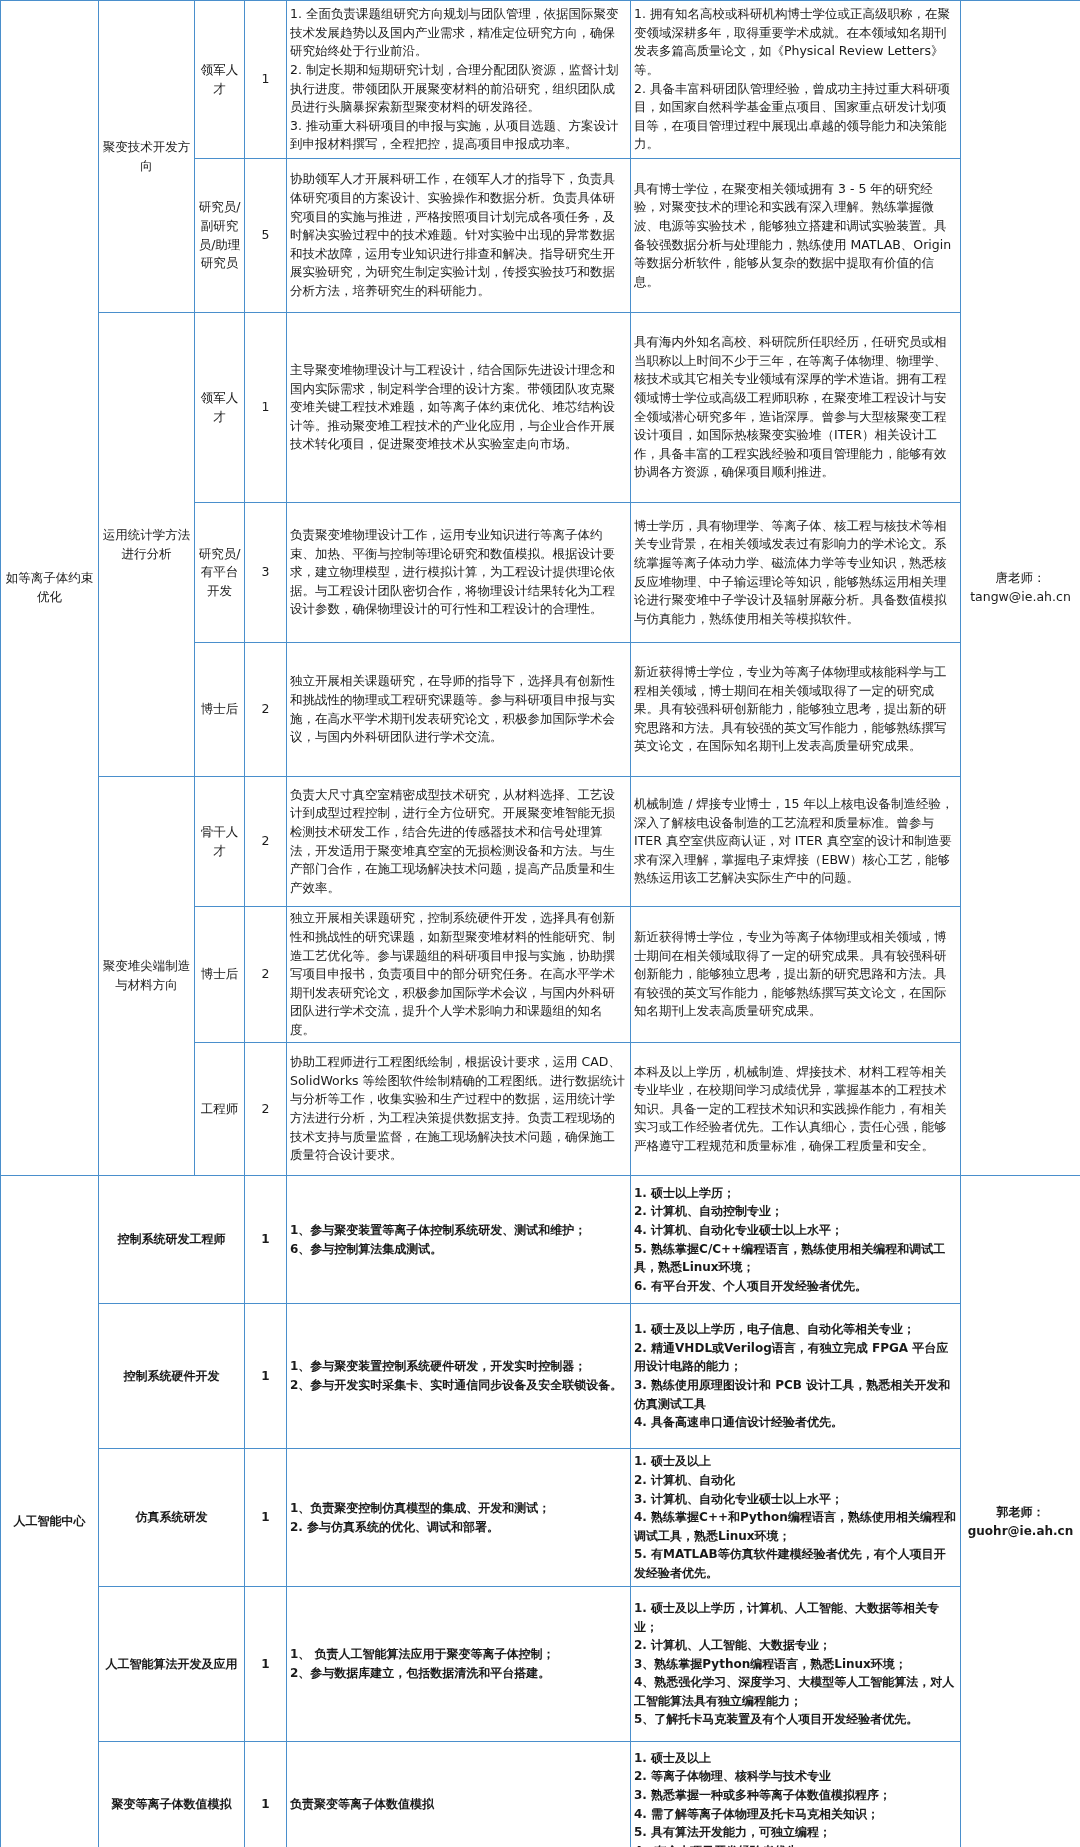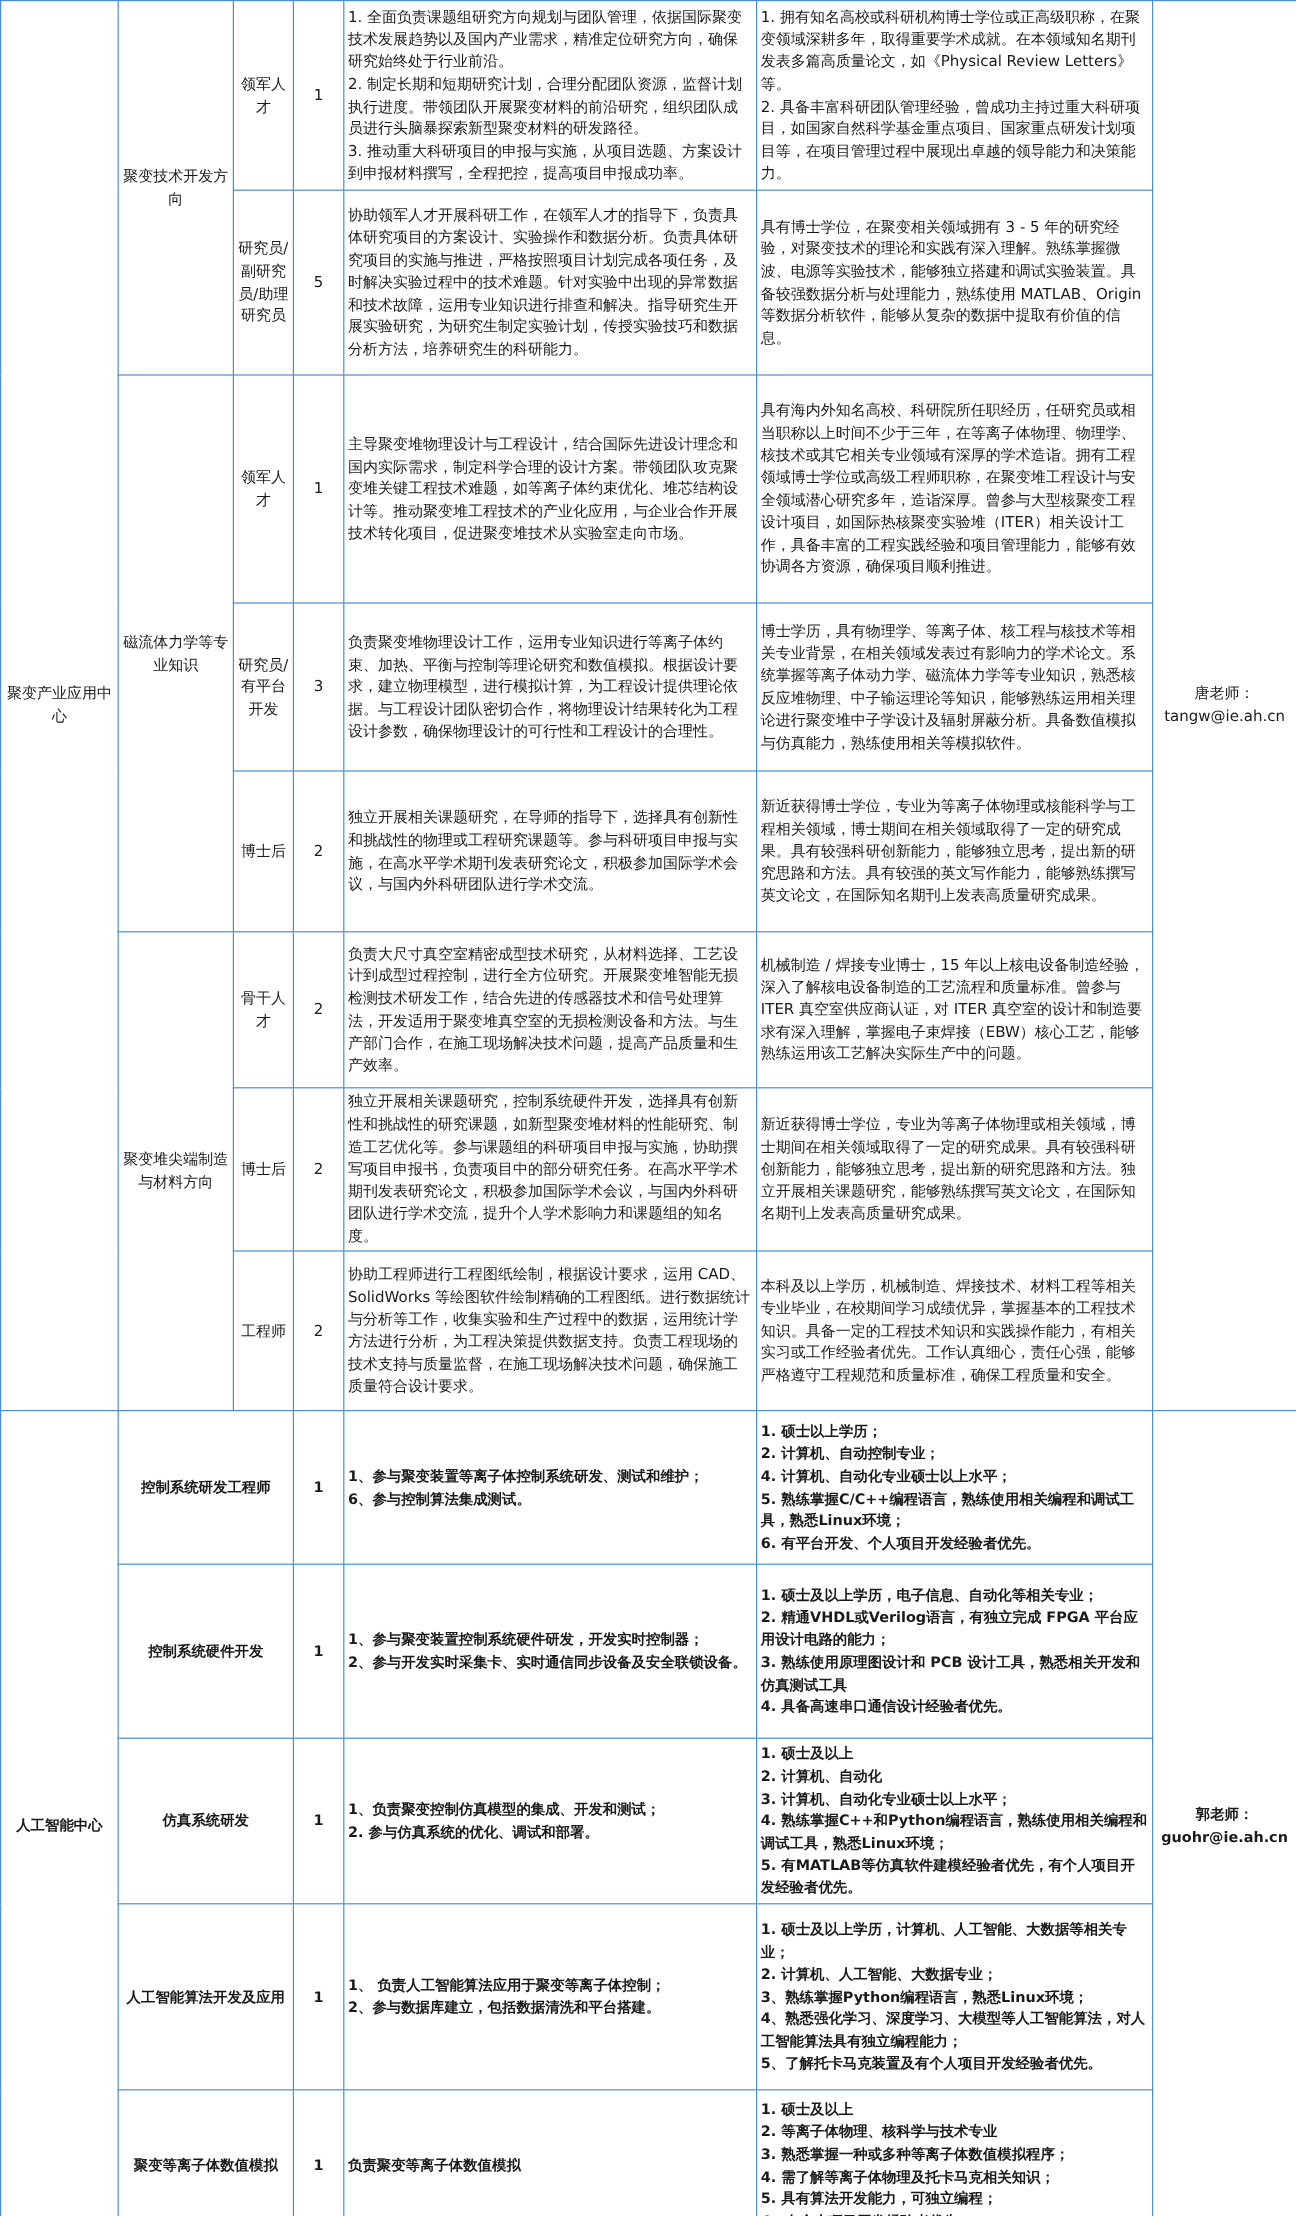--- a/index.html
+++ b/index.html
@@ -20,40 +20,40 @@
     <col style="width:96px">
     <col style="width:50px">
     <col style="width:42px">
     <col style="width:344px">
     <col style="width:330px">
     <col style="width:120px">
   </colgroup>
   <tbody>
 
     <tr style="height:158px">
-      <td class="c" rowspan="8">聚变产业应用中心</td>
+      <td class="c" rowspan="8">如等离子体约束优化</td>
       <td class="c" rowspan="2">聚变技术开发方向</td>
       <td class="c">领军人才</td>
       <td class="c">1</td>
       <td class="l pre">1. 全面负责课题组研究方向规划与团队管理，依据国际聚变技术发展趋势以及国内产业需求，精准定位研究方向，确保研究始终处于行业前沿。
 2. 制定长期和短期研究计划，合理分配团队资源，监督计划执行进度。带领团队开展聚变材料的前沿研究，组织团队成员进行头脑暴探索新型聚变材料的研发路径。
 3. 推动重大科研项目的申报与实施，从项目选题、方案设计到申报材料撰写，全程把控，提高项目申报成功率。</td>
       <td class="l pre">1. 拥有知名高校或科研机构博士学位或正高级职称，在聚变领域深耕多年，取得重要学术成就。在本领域知名期刊发表多篇高质量论文，如《Physical Review Letters》等。
 2. 具备丰富科研团队管理经验，曾成功主持过重大科研项目，如国家自然科学基金重点项目、国家重点研发计划项目等，在项目管理过程中展现出卓越的领导能力和决策能力。</td>
       <td class="c pre" rowspan="8">唐老师：
 tangw@ie.ah.cn</td>
     </tr>
     <tr style="height:154px">
       <td class="c">研究员/副研究员/助理研究员</td>
       <td class="c">5</td>
       <td class="l pre">协助领军人才开展科研工作，在领军人才的指导下，负责具体研究项目的方案设计、实验操作和数据分析。负责具体研究项目的实施与推进，严格按照项目计划完成各项任务，及时解决实验过程中的技术难题。针对实验中出现的异常数据和技术故障，运用专业知识进行排查和解决。指导研究生开展实验研究，为研究生制定实验计划，传授实验技巧和数据分析方法，培养研究生的科研能力。</td>
       <td class="l pre">具有博士学位，在聚变相关领域拥有 3 - 5 年的研究经验，对聚变技术的理论和实践有深入理解。熟练掌握微波、电源等实验技术，能够独立搭建和调试实验装置。具备较强数据分析与处理能力，熟练使用 MATLAB、Origin 等数据分析软件，能够从复杂的数据中提取有价值的信息。</td>
     </tr>
     <tr style="height:190px">
-      <td class="c" rowspan="3">磁流体力学等专业知识</td>
+      <td class="c" rowspan="3">运用统计学方法进行分析</td>
       <td class="c">领军人才</td>
       <td class="c">1</td>
       <td class="l pre">主导聚变堆物理设计与工程设计，结合国际先进设计理念和国内实际需求，制定科学合理的设计方案。带领团队攻克聚变堆关键工程技术难题，如等离子体约束优化、堆芯结构设计等。推动聚变堆工程技术的产业化应用，与企业合作开展技术转化项目，促进聚变堆技术从实验室走向市场。</td>
       <td class="l pre">具有海内外知名高校、科研院所任职经历，任研究员或相当职称以上时间不少于三年，在等离子体物理、物理学、核技术或其它相关专业领域有深厚的学术造诣。拥有工程领域博士学位或高级工程师职称，在聚变堆工程设计与安全领域潜心研究多年，造诣深厚。曾参与大型核聚变工程设计项目，如国际热核聚变实验堆（ITER）相关设计工作，具备丰富的工程实践经验和项目管理能力，能够有效协调各方资源，确保项目顺利推进。</td>
     </tr>
     <tr style="height:140px">
       <td class="c">研究员/有平台开发</td>
       <td class="c">3</td>
       <td class="l pre">负责聚变堆物理设计工作，运用专业知识进行等离子体约束、加热、平衡与控制等理论研究和数值模拟。根据设计要求，建立物理模型，进行模拟计算，为工程设计提供理论依据。与工程设计团队密切合作，将物理设计结果转化为工程设计参数，确保物理设计的可行性和工程设计的合理性。</td>
       <td class="l pre">博士学历，具有物理学、等离子体、核工程与核技术等相关专业背景，在相关领域发表过有影响力的学术论文。系统掌握等离子体动力学、磁流体力学等专业知识，熟悉核反应堆物理、中子输运理论等知识，能够熟练运用相关理论进行聚变堆中子学设计及辐射屏蔽分析。具备数值模拟与仿真能力，熟练使用相关等模拟软件。</td>
@@ -68,21 +68,21 @@
       <td class="c" rowspan="3">聚变堆尖端制造与材料方向</td>
       <td class="c">骨干人才</td>
       <td class="c">2</td>
       <td class="l pre">负责大尺寸真空室精密成型技术研究，从材料选择、工艺设计到成型过程控制，进行全方位研究。开展聚变堆智能无损检测技术研发工作，结合先进的传感器技术和信号处理算法，开发适用于聚变堆真空室的无损检测设备和方法。与生产部门合作，在施工现场解决技术问题，提高产品质量和生产效率。</td>
       <td class="l pre">机械制造 / 焊接专业博士，15 年以上核电设备制造经验，深入了解核电设备制造的工艺流程和质量标准。曾参与 ITER 真空室供应商认证，对 ITER 真空室的设计和制造要求有深入理解，掌握电子束焊接（EBW）核心工艺，能够熟练运用该工艺解决实际生产中的问题。</td>
     </tr>
     <tr style="height:136px">
       <td class="c">博士后</td>
       <td class="c">2</td>
       <td class="l pre">独立开展相关课题研究，控制系统硬件开发，选择具有创新性和挑战性的研究课题，如新型聚变堆材料的性能研究、制造工艺优化等。参与课题组的科研项目申报与实施，协助撰写项目申报书，负责项目中的部分研究任务。在高水平学术期刊发表研究论文，积极参加国际学术会议，与国内外科研团队进行学术交流，提升个人学术影响力和课题组的知名度。</td>
-      <td class="l pre">新近获得博士学位，专业为等离子体物理或相关领域，博士期间在相关领域取得了一定的研究成果。具有较强科研创新能力，能够独立思考，提出新的研究思路和方法。独立开展相关课题研究，能够熟练撰写英文论文，在国际知名期刊上发表高质量研究成果。</td>
+      <td class="l pre">新近获得博士学位，专业为等离子体物理或相关领域，博士期间在相关领域取得了一定的研究成果。具有较强科研创新能力，能够独立思考，提出新的研究思路和方法。具有较强的英文写作能力，能够熟练撰写英文论文，在国际知名期刊上发表高质量研究成果。</td>
     </tr>
     <tr style="height:133px">
       <td class="c">工程师</td>
       <td class="c">2</td>
       <td class="l pre">协助工程师进行工程图纸绘制，根据设计要求，运用 CAD、SolidWorks 等绘图软件绘制精确的工程图纸。进行数据统计与分析等工作，收集实验和生产过程中的数据，运用统计学方法进行分析，为工程决策提供数据支持。负责工程现场的技术支持与质量监督，在施工现场解决技术问题，确保施工质量符合设计要求。</td>
       <td class="l pre">本科及以上学历，机械制造、焊接技术、材料工程等相关专业毕业，在校期间学习成绩优异，掌握基本的工程技术知识。具备一定的工程技术知识和实践操作能力，有相关实习或工作经验者优先。工作认真细心，责任心强，能够严格遵守工程规范和质量标准，确保工程质量和安全。</td>
     </tr>
 
     <tr class="ai" style="height:128px">
       <td class="c" rowspan="5">人工智能中心</td>

